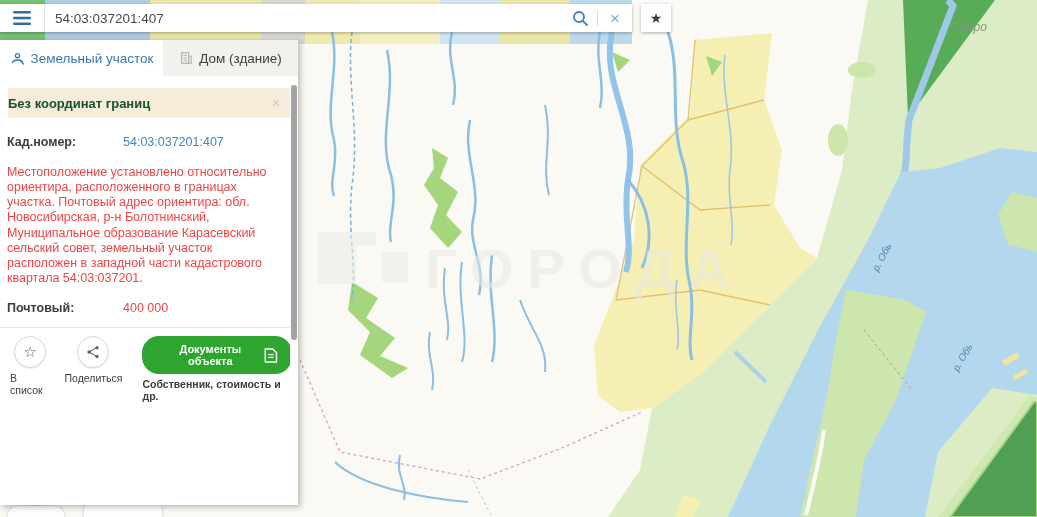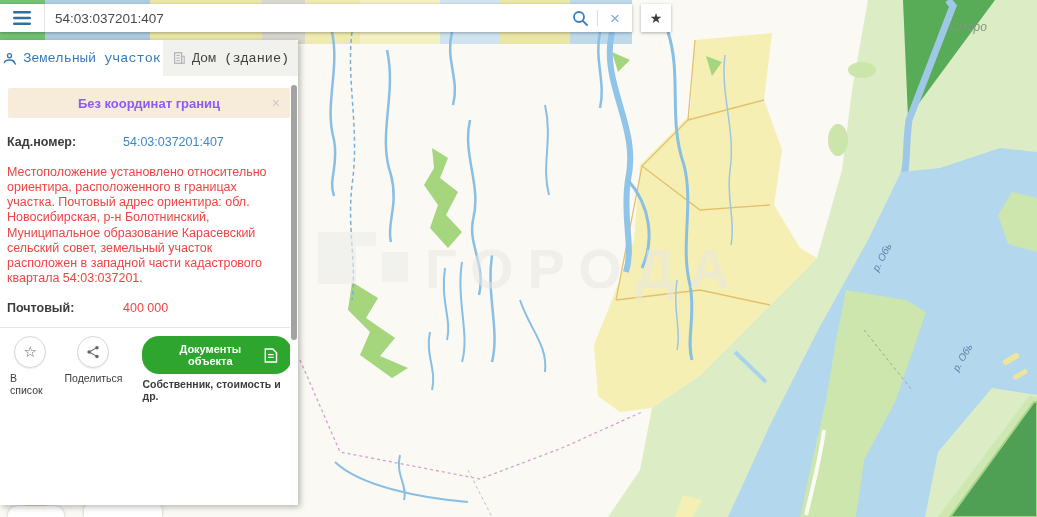--- a/index.html
+++ b/index.html
@@ -28,30 +28,30 @@
   .sb-div{width:1px;height:16px;background:#dcdcdc;}
   .close-x{color:#7fa9d2;font-size:17px;line-height:1;}
   .star-btn{
     position:absolute;left:641px;top:4px;width:30px;height:28px;background:#fff;z-index:20;
     box-shadow:0 1px 3px rgba(0,0,0,.3);display:flex;align-items:center;justify-content:center;
     color:#3e3e3e;font-size:14px;cursor:pointer;
   }
   
   .panel{position:absolute;left:0;top:40px;width:298px;height:465px;z-index:15;
          box-shadow:2px 2px 6px rgba(0,0,0,.28);background:#fff;}
-  .tabs{display:flex;height:36px;font-family:Liberation Mono, monospace;}
+  .tabs{display:flex;height:36px;}
   .tab{display:flex;align-items:center;justify-content:center;gap:6px;font-size:13.5px;cursor:pointer;}
   .tab-active{width:163px;background:#fff;color:#3878b8;}
   .tab-inactive{flex:1;background:#f1f1ee;color:#404040;border-radius:0 3px 0 0;}
   .content{position:relative;height:429px;background:#fff;overflow:hidden;}
   .banner{
     margin:12px 8px 2px 8px;background:#f6ecd9;height:30px;border-radius:2px;
     display:flex;align-items:center;position:relative;
   }
-  .banner-text{flex:1;text-align:center;color:#8b5cf6;font-weight:bold;font-size:13px;}
+  .banner-text{flex:1;text-align:left;color:#14532d;font-weight:bold;font-size:13px;}
   .banner-x{position:absolute;right:10px;color:#c9c9c9;font-size:14px;cursor:pointer;}
   .row{display:flex;padding:7px 14px 7px 7px;}
   .lbl{width:116px;font-weight:bold;font-size:12.5px;color:#3c3c3c;line-height:1.25;}
   .val{flex:1;font-size:12.5px;color:#ef4444;line-height:1.22;}
   .link{color:#4186c7;cursor:pointer;}
   .sep{border-top:1px solid #e6e6e6;margin:4px 0 0 0;}
   .actions{display:flex;align-items:flex-start;padding:8px 6px 5px 10px;}
   .circle-wrap{display:flex;flex-direction:column;align-items:center;margin-right:14px;}
   .circle-btn{
     width:30px;height:30px;border-radius:50%;background:#fff;border:1px solid #d8d8d8;

